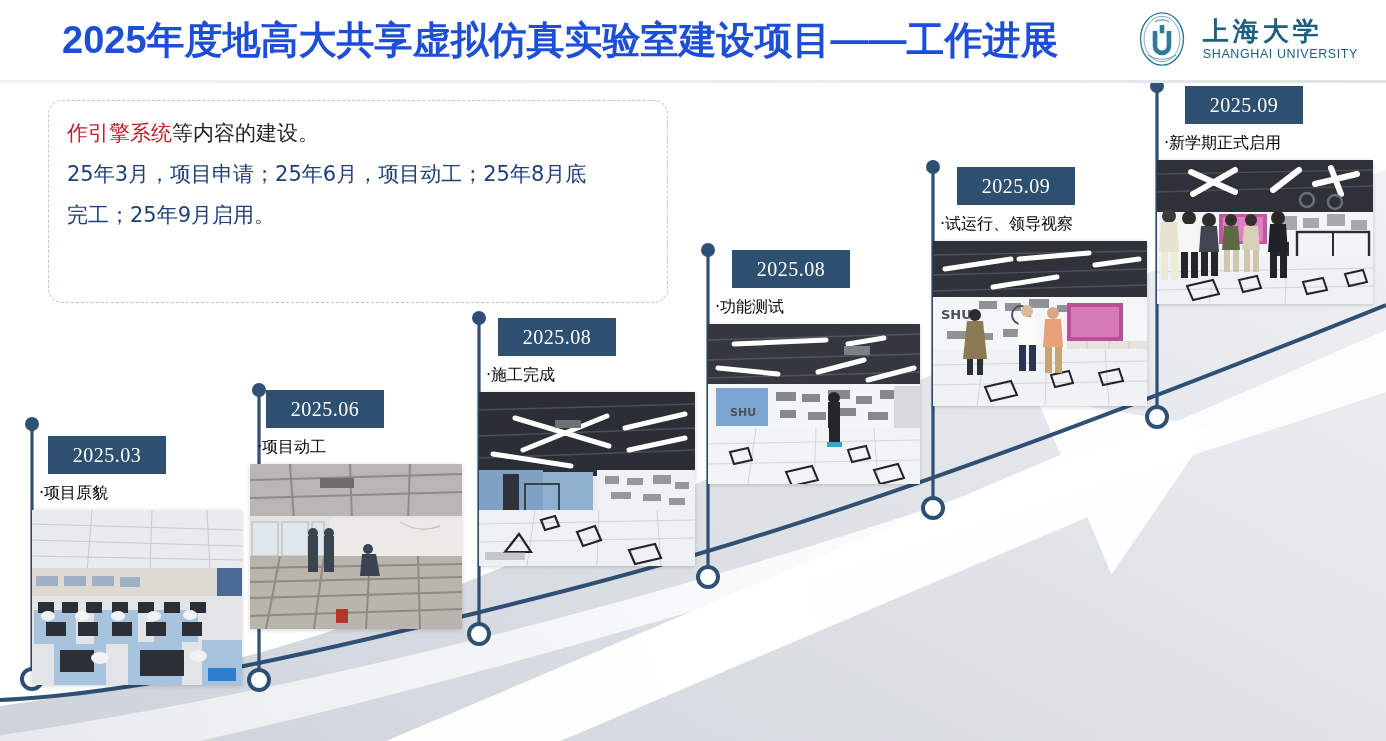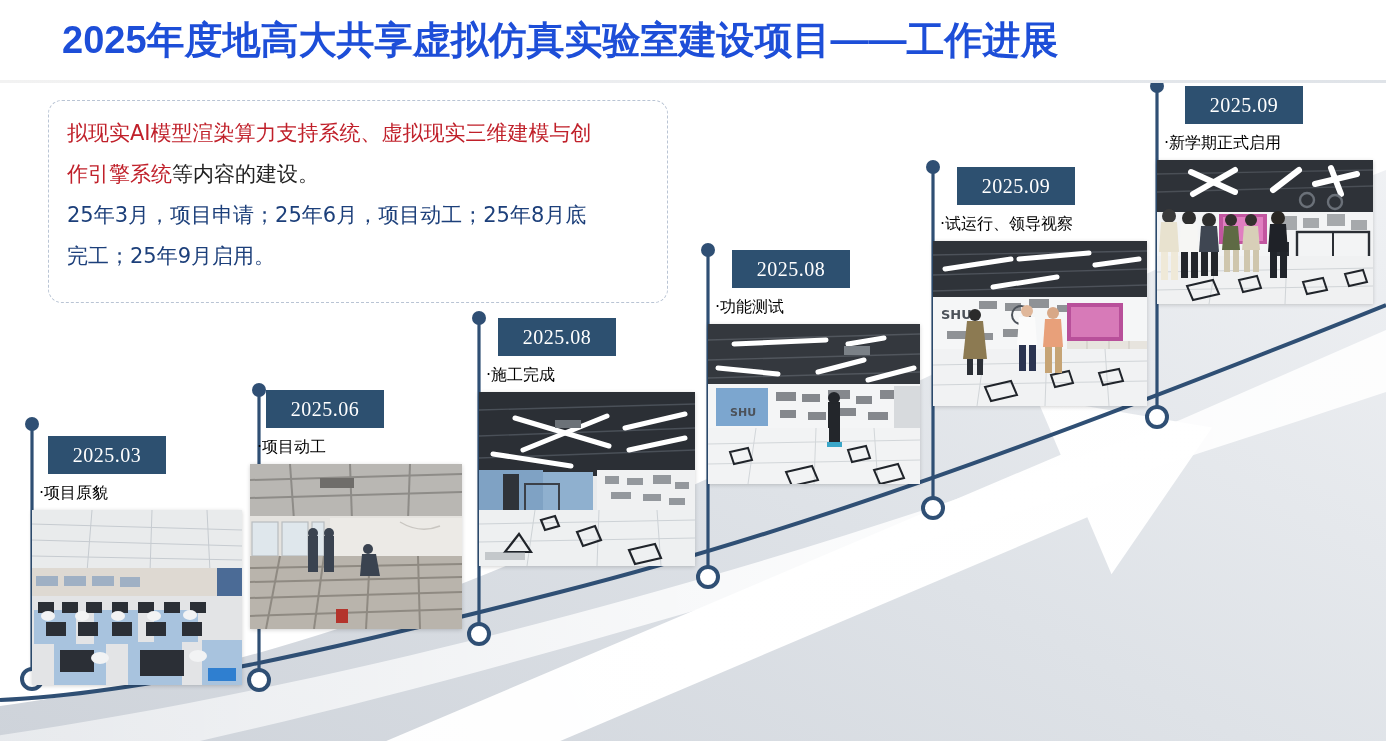--- a/index.html
+++ b/index.html
@@ -123,20 +123,34 @@
         <g transform="translate(1074,486) rotate(-23)">
           <path d="M-1120,34 L0,34 L0,96 L150,0 L0,-96 L0,-34 L-1120,-34 Z" fill="url(#arrowGrad)"></path>
         </g>
       </g>
     </svg>
   </div>
 
   <div class="header">
     <div class="slide-title">2025年度地高大共享虚拟仿真实验室建设项目——工作进展</div>
 
+    <div class="logo">
+      <svg class="logo-seal" viewBox="0 0 100 100">
+        <ellipse cx="50" cy="50" rx="37" ry="45" fill="#ffffff" stroke="#2e7a9c" stroke-width="2.4"></ellipse>
+        <ellipse cx="50" cy="50" rx="31" ry="39" fill="none" stroke="#2e7a9c" stroke-width="1.1"></ellipse>
+        <path d="M34,36 L34,62 A16,16 0 0 0 66,62 L66,36 L58,36 L58,62 A8,8 0 0 1 42,62 L42,36 Z" fill="#2e7a9c"></path>
+        <rect x="46" y="26" width="8" height="14" fill="#2e7a9c"></rect>
+        <path d="M38,20 Q50,14 62,20" fill="none" stroke="#2e7a9c" stroke-width="1.6"></path>
+        <path d="M26,78 Q50,92 74,78" fill="none" stroke="#2e7a9c" stroke-width="1.2"></path>
+      </svg>
+      <div class="logo-text">
+        <div class="logo-cn">上海大学</div>
+        <div class="logo-en">SHANGHAI UNIVERSITY</div>
+      </div>
+    </div>
   </div>
   <div class="header-rule"></div>
 
   <svg class="timeline-svg" viewBox="0 0 1386 741">
 
     <path d="M0,700 C140,694 340,648 560,592 C790,534 1040,444 1386,305" fill="none" stroke="#2f4f74" stroke-width="4"></path>
 
     <g stroke="#2f4f74" stroke-width="3.2" fill="none">
       <line x1="32" y1="424" x2="32" y2="679"></line>
       <line x1="259" y1="390" x2="259" y2="680"></line>
@@ -159,21 +173,20 @@
       <circle cx="32" cy="679" r="10"></circle>
       <circle cx="259" cy="680" r="10"></circle>
       <circle cx="479" cy="634" r="10"></circle>
       <circle cx="708" cy="577" r="10"></circle>
       <circle cx="933" cy="508" r="10"></circle>
       <circle cx="1157" cy="417" r="10"></circle>
     </g>
   </svg>
 
   <div class="callout">
-    <p class="red">拟现实AI模型渲染算力支持系统、虚拟现实三维建模与创</p>
     <p>
       <span class="red">作引擎系统</span><span class="dark">等内容的建设。</span>
     </p>
     <p>25年3月，项目申请；25年6月，项目动工；25年8月底</p>
     <p>完工；25年9月启用。</p>
   </div>
 
   <div class="card" style="left:32px;top:436px;width:210px;">
     <div class="badge" style="width:118px;margin-left:16px;">2025.03</div>
     <div class="caption">·项目原貌</div>

